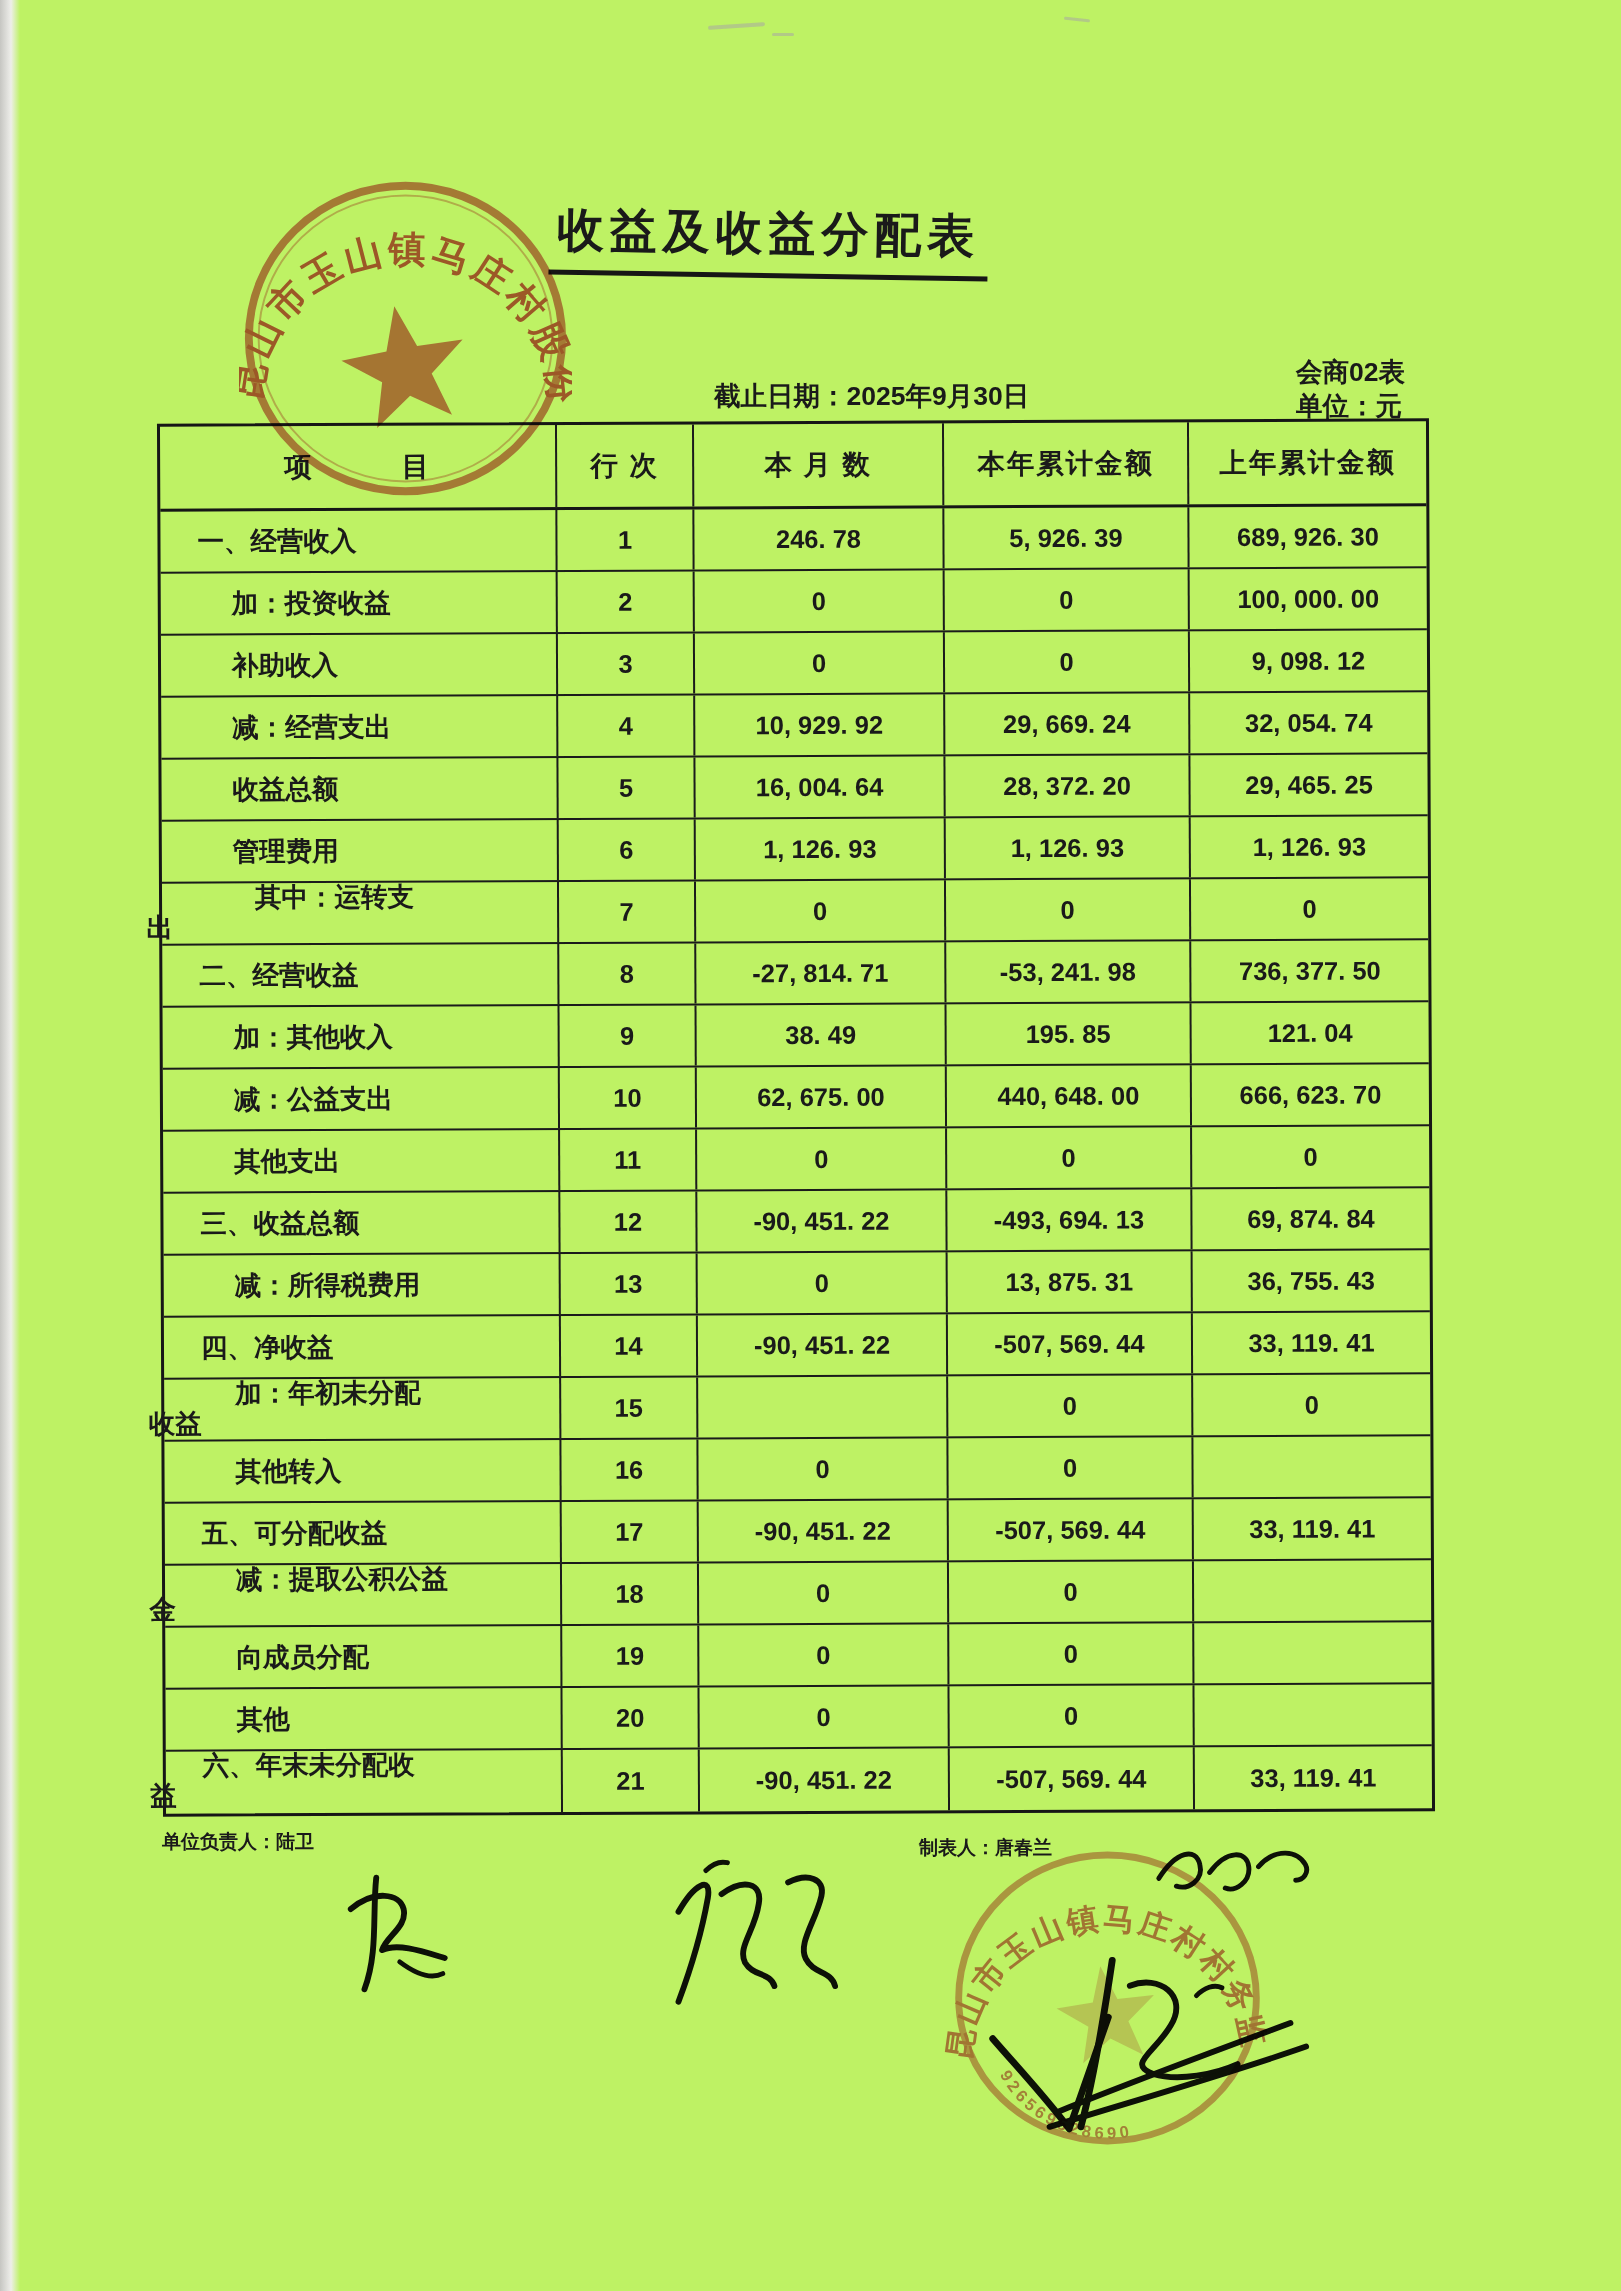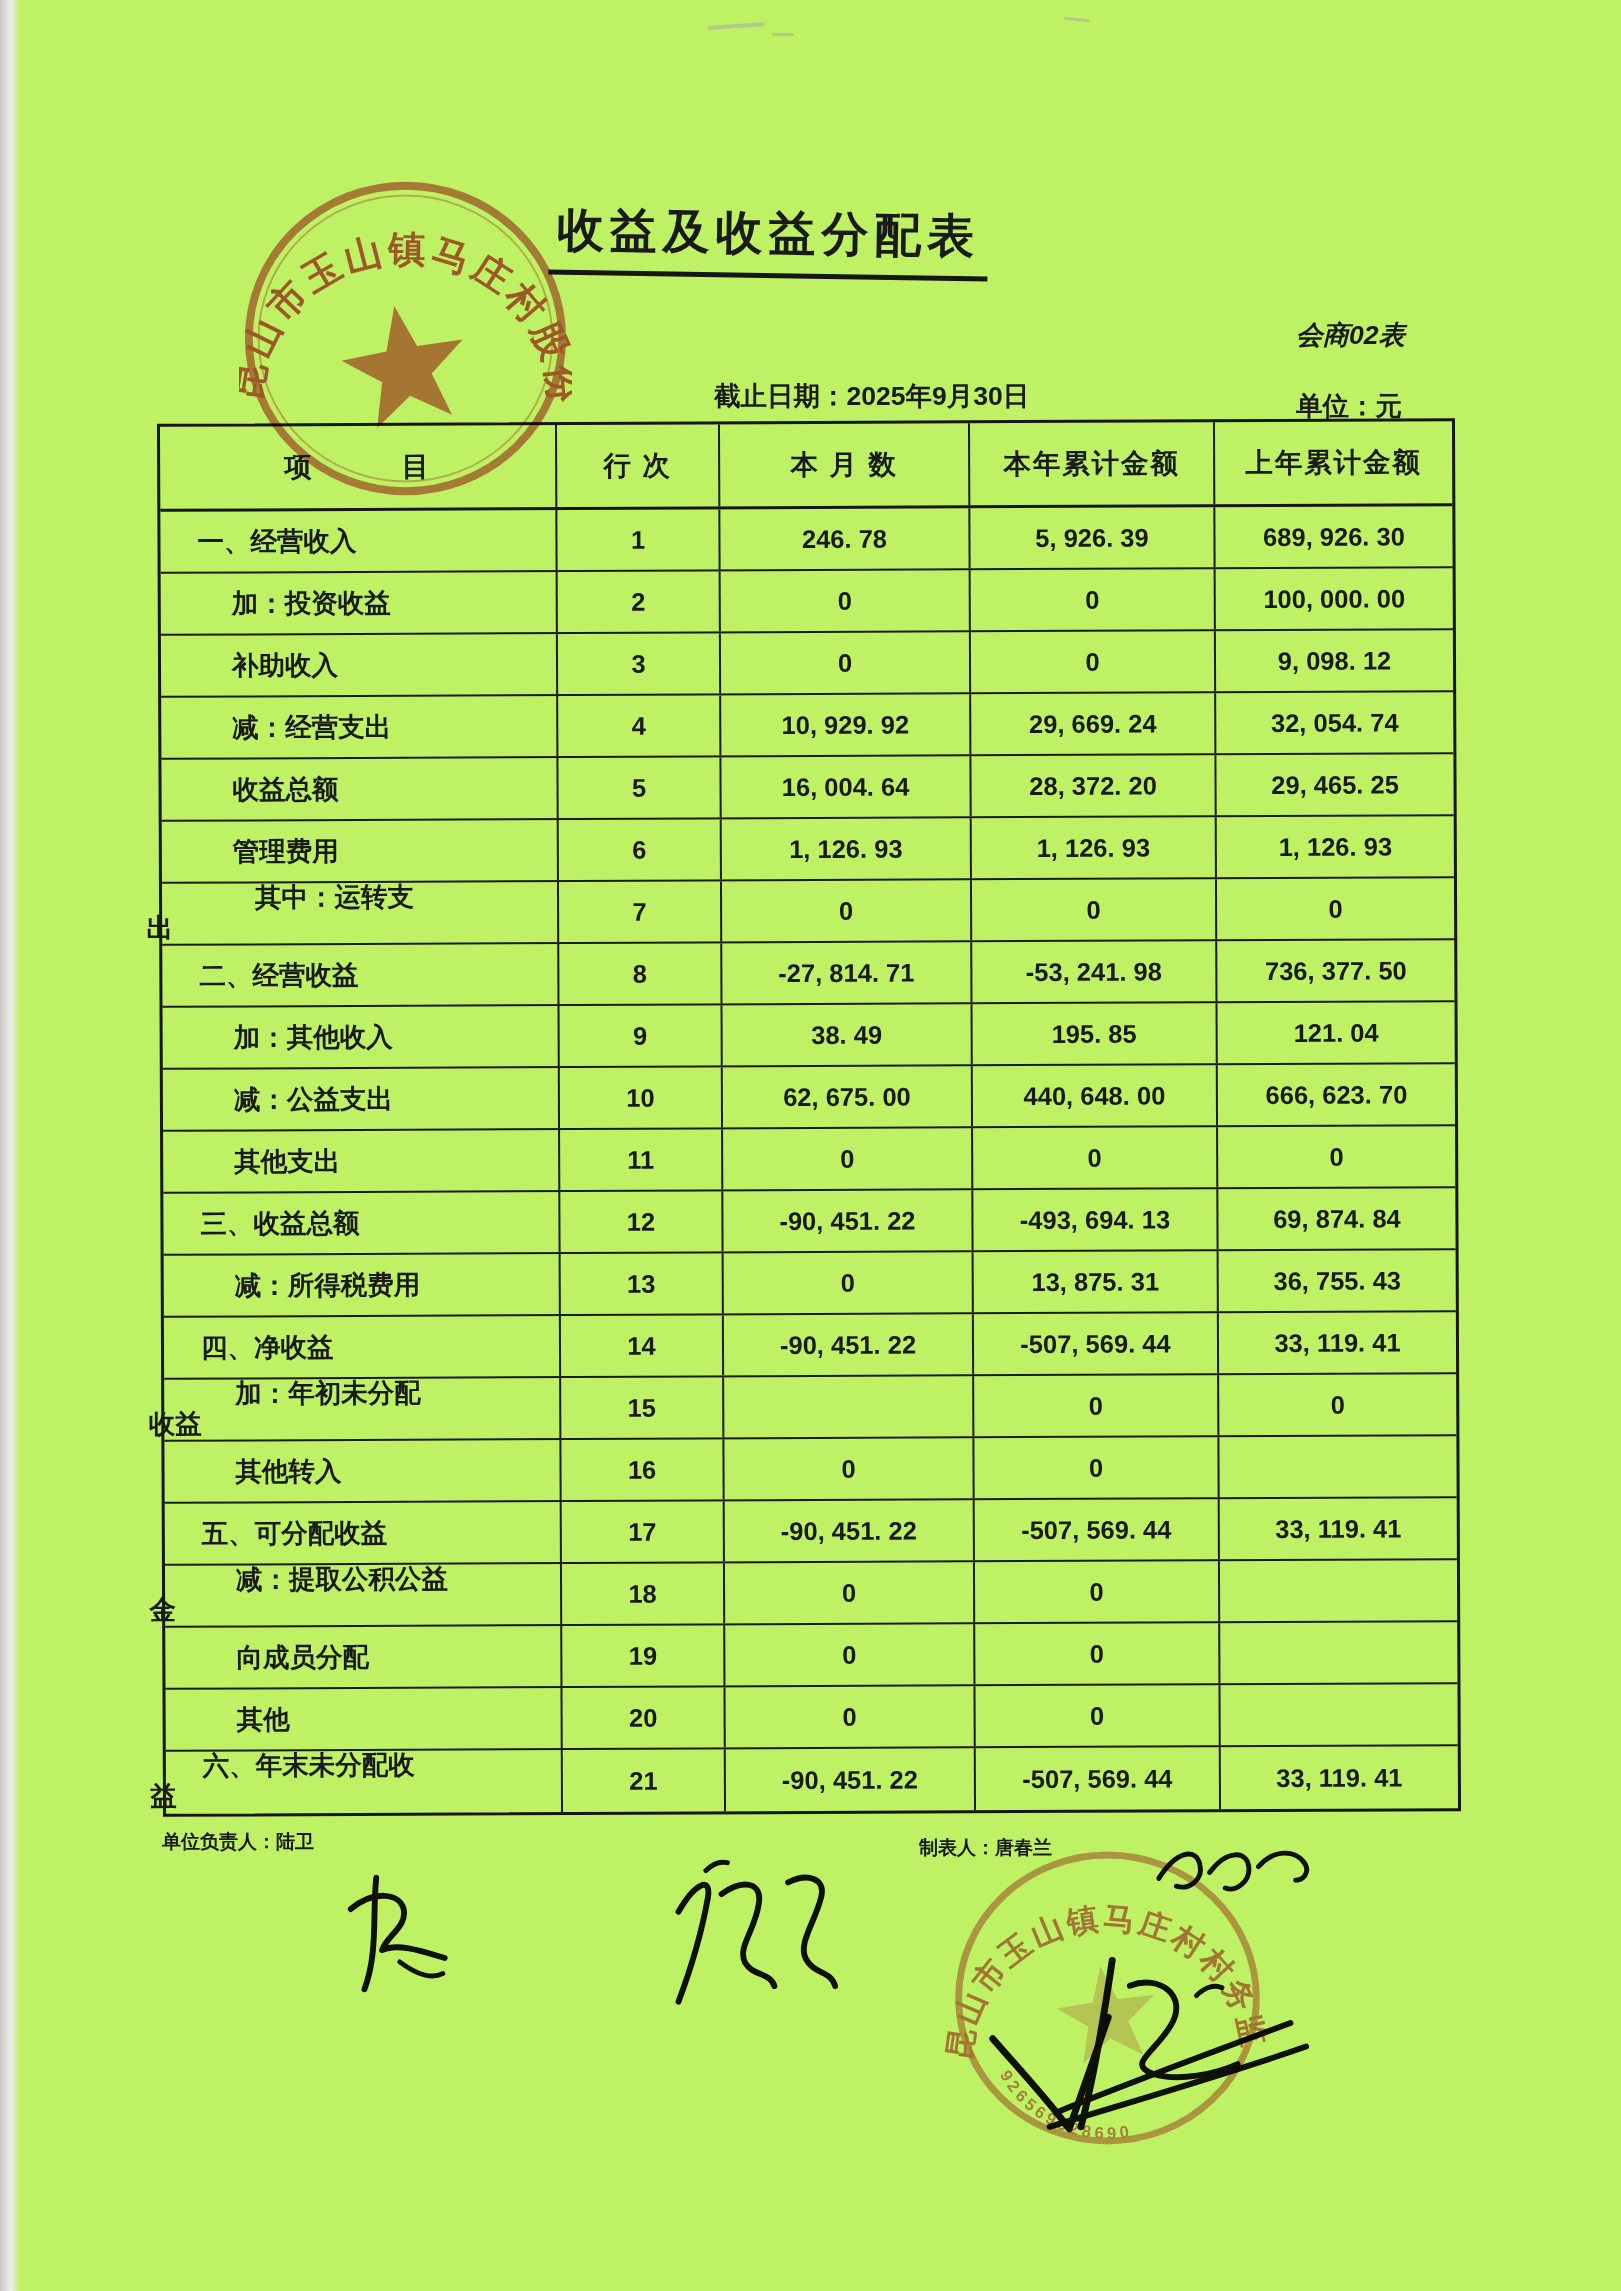--- a/index.html
+++ b/index.html
@@ -6,35 +6,35 @@
   .page{position:relative;width:1621px;height:2292px;background:#bef264;overflow:hidden;
         font-family:"Liberation Sans","DejaVu Sans",sans-serif;color:#1a1a1a;}
   .edge-left{position:absolute;left:0;top:0;width:19.6px;height:100%;
         background:linear-gradient(90deg,#c6c6c2,#eeeeea 55%,rgba(255,255,255,0));}
   .smudge{position:absolute;background:#a8a8a4;border-radius:2px;opacity:.55;}
 
   .title{position:absolute;left:549px;top:202px;font-size:47px;font-weight:700;letter-spacing:5.9px;
         padding:0 7.8px 7.8px;border-bottom:5.9px solid #161616;transform:rotate(0.9deg);white-space:nowrap;}
 
   .meta{position:absolute;font-size:26.5px;font-weight:700;white-space:nowrap;}
-  #form-code{left:1296px;top:317px;font-style:italic;}
+  #form-code{left:1296px;top:354px;}
   #unit-line{left:162px;top:369px;}
   #unit-line .val{margin-left:25.5px;}
   #date-line{left:714px;top:378px;}
   #unit-of-measure{left:1296px;top:388px;}
 
   .sheet{position:absolute;left:160px;top:421px;border:3.9px solid #161616;transform:rotate(-0.25deg);
          background:rgba(255,255,255,0);}
   .thead{display:flex;height:82px;border-bottom:3.9px solid #161616;}
   .trow{display:flex;height:62px;border-bottom:2.9px solid #1b1b1b;box-sizing:border-box;overflow:visible;}
   .trow:last-child{border-bottom:none;}
   .cell{box-sizing:border-box;border-right:2.9px solid #1b1b1b;display:flex;align-items:center;
         justify-content:center;font-weight:700;font-size:25.5px;overflow:visible;white-space:nowrap;}
   .hcell{font-size:27.4px;letter-spacing:2px;}
-  .c0{width:397px;} .c1{width:163px;} .c2{width:250px;} .c3{width:245px;} .c4{width:237px;border-right:none;}
+  .c0{width:397px;} .c1{width:137px;} .c2{width:250px;} .c3{width:245px;} .c4{width:237px;border-right:none;}
   .label-cell{justify-content:flex-start;position:relative;font-size:26.5px;}
   .label-cell.sec{padding-left:37px;}
   .label-cell.sub{padding-left:71px;}
   .label-cell.sub2{padding-left:93px;}
   .label-cell.wrap{padding-left:0;}
   .label-cell.wrap .l1{position:absolute;top:0;line-height:29px;}
   .label-cell.wrap .l2{position:absolute;top:30px;left:-15.7px;line-height:29px;}
 
   .footer-label{position:absolute;font-size:19px;font-weight:700;white-space:nowrap;font-family:Liberation Mono, monospace;}
   #resp-line{left:162px;top:1829px;}

